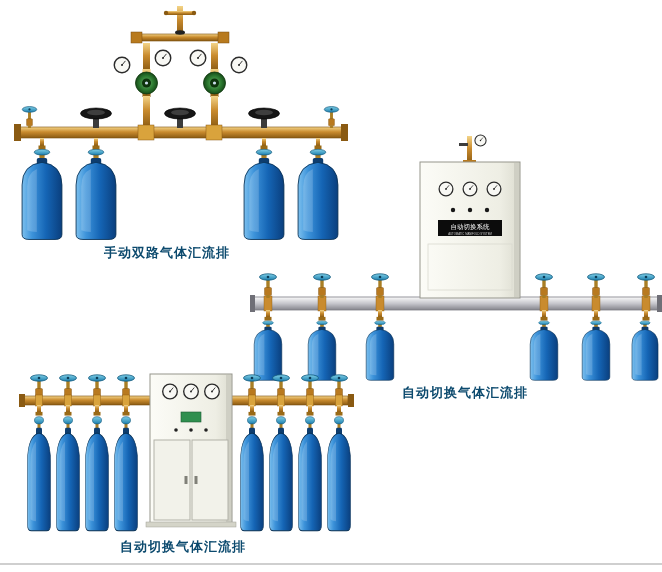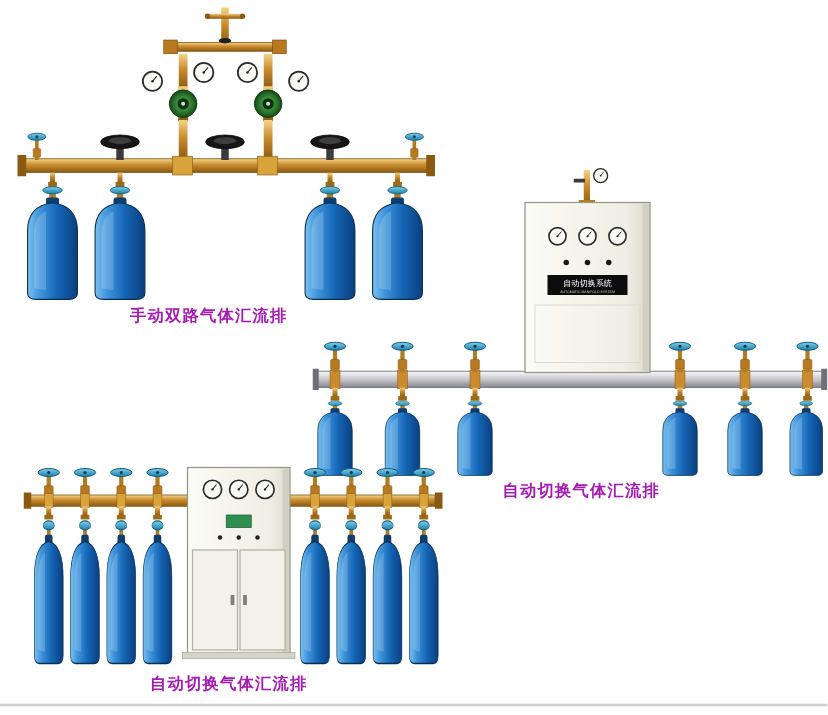--- a/index.html
+++ b/index.html
@@ -2,21 +2,21 @@
 <html><head>
 <meta charset="utf-8">
 <style>
   html,body{margin:0;padding:0;}
   body{
     width:662px;height:572px;background:#ffffff;position:relative;overflow:hidden;
     font-family:"Liberation Sans","DejaVu Sans",sans-serif;
   }
   .fig{position:absolute;}
   .caption{
-    position:absolute;font-size:13px;font-weight:bold;color:#a21caf;
+    position:absolute;font-size:13px;font-weight:bold;color:#0c4a6e;
     letter-spacing:1px;white-space:nowrap;
   }
   .bottom-rule{position:absolute;left:0;top:563px;width:662px;height:2px;background:#cfcfcf;}
 </style>
 </head>
 <body>
 
 <svg width="0" height="0" style="position:absolute" aria-hidden="true">
  <defs>
   <linearGradient id="cylGrad" x1="0" y1="0" x2="1" y2="0">

